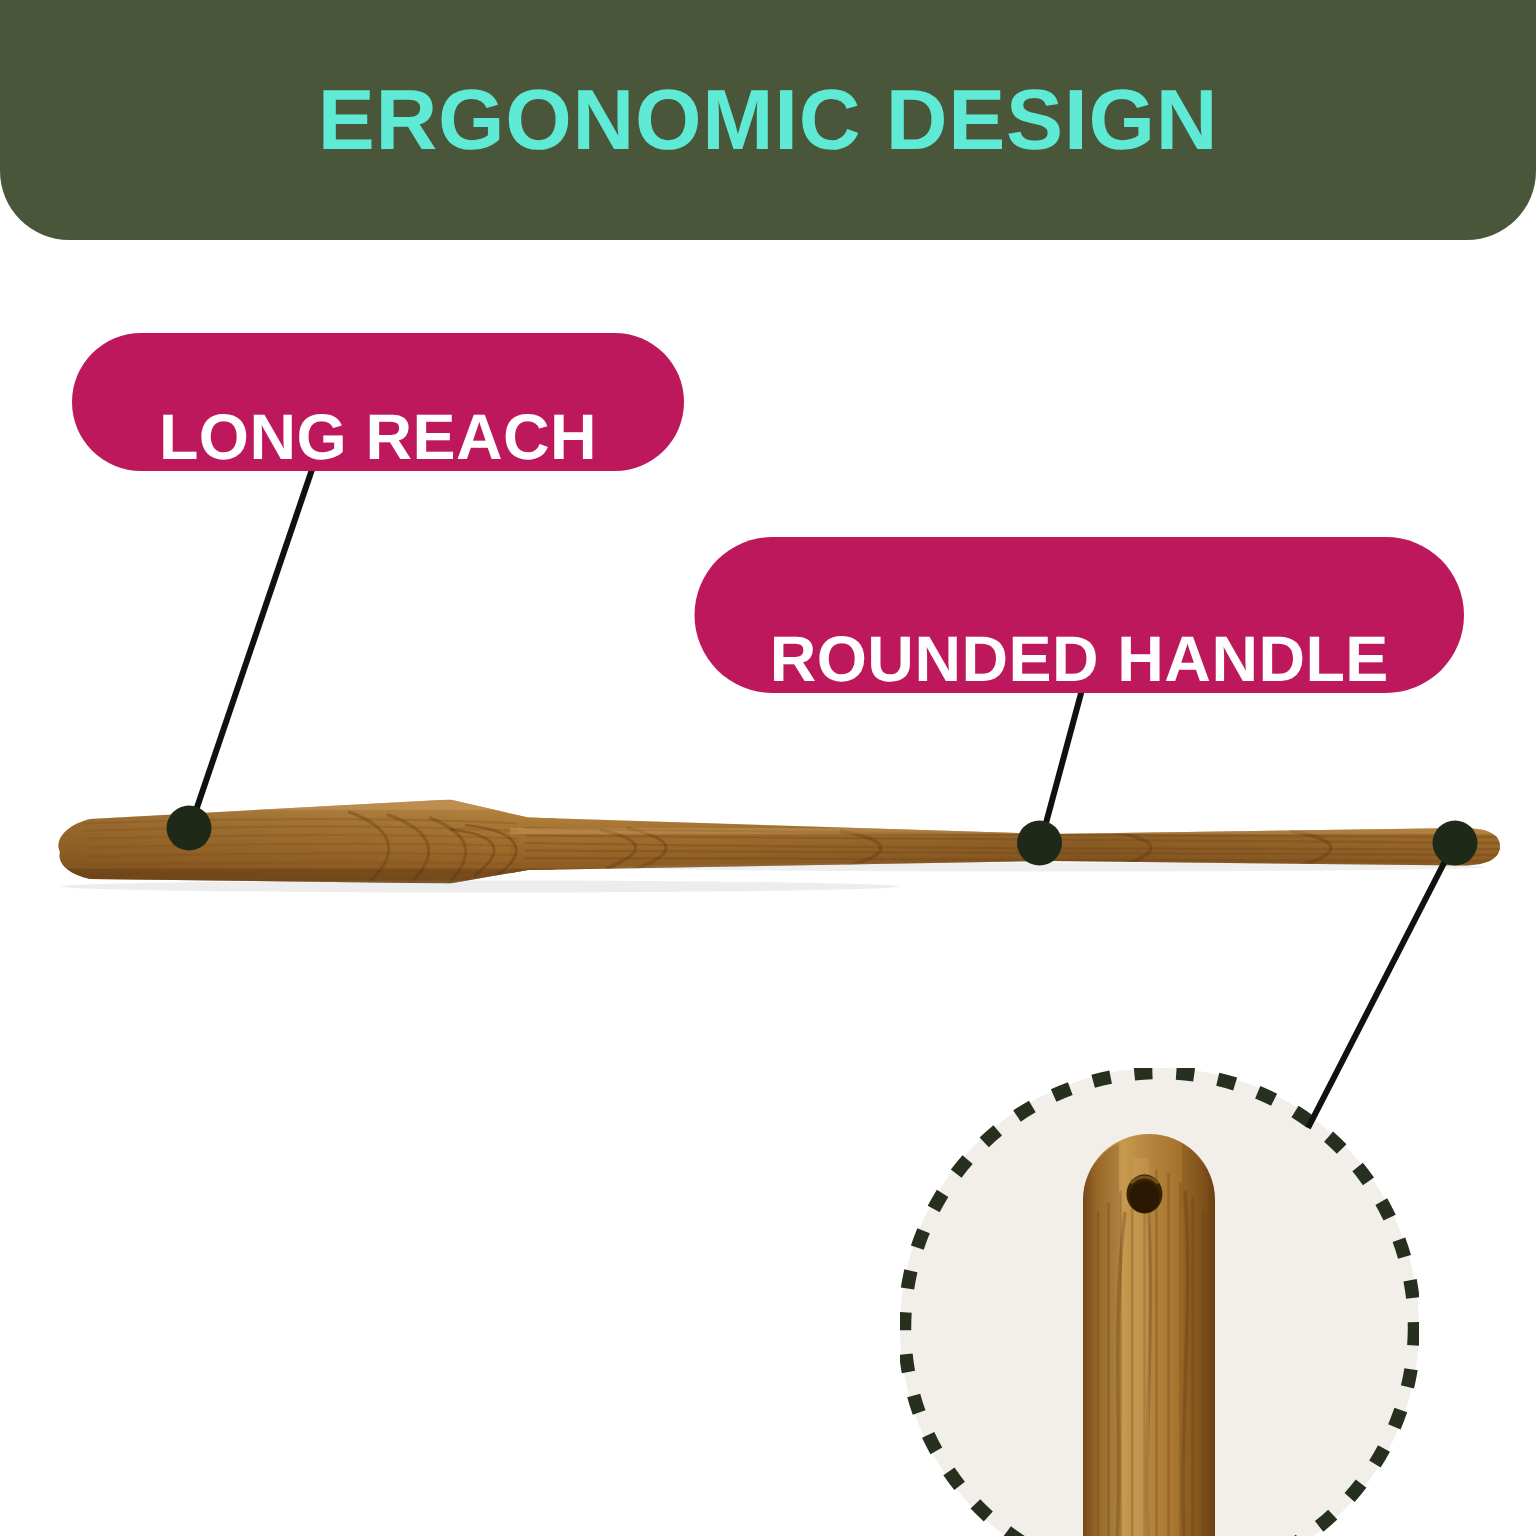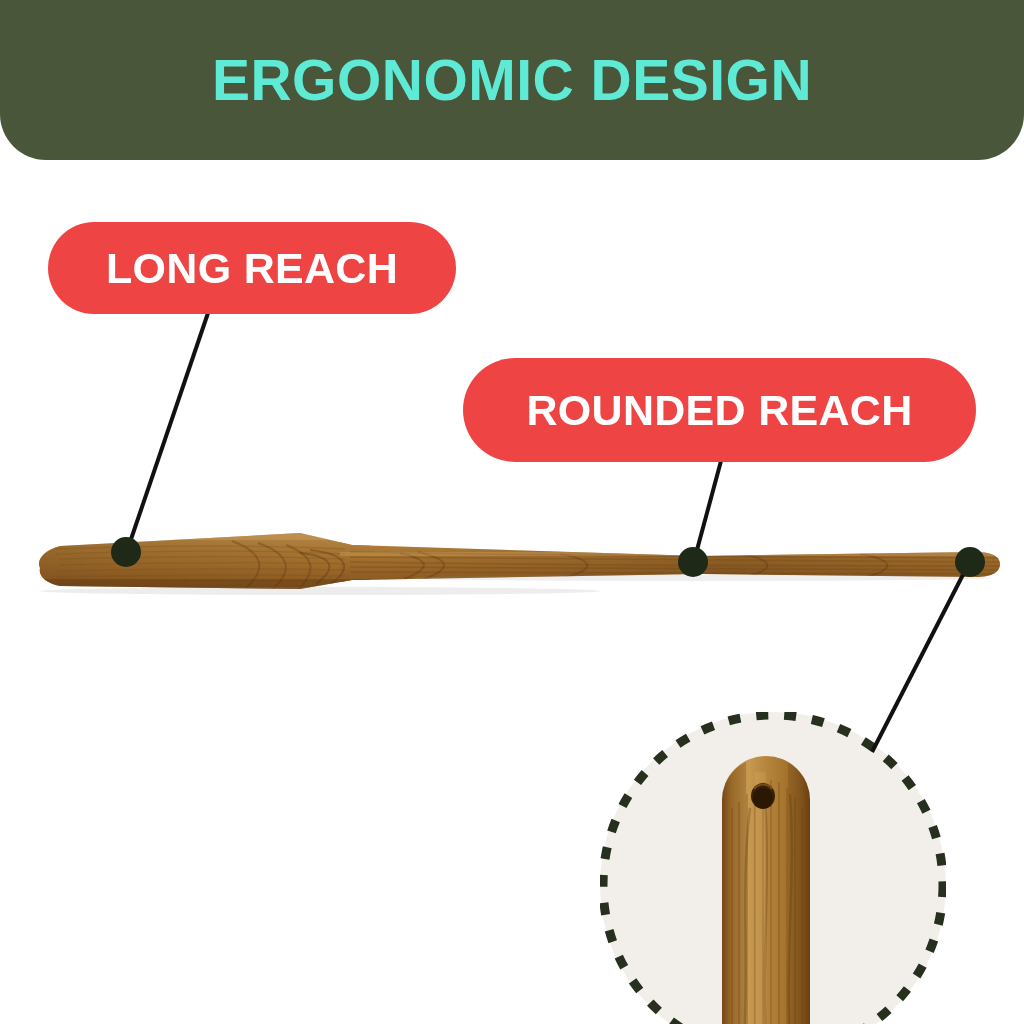--- a/index.html
+++ b/index.html
@@ -38,24 +38,24 @@
     font-weight: bold;
     letter-spacing: 0.5px;
     line-height: 1;
     padding-top: 6px;
     white-space: nowrap;
   }
 
   
   .badge {
     position: absolute;
-    background: #ef4444;
+    background: #be185d;
     border-radius: 999px;
     display: flex;
-    align-items: center;
+    align-items: flex-end;
     justify-content: center;
     box-sizing: border-box;
     z-index: 6;
   }
   .badge-label {
     color: #ffffff;
     font-weight: bold;
     font-size: 43px;
     line-height: 1;
     white-space: nowrap;
@@ -273,17 +273,17 @@
 
   <div class="header-banner">
     <div class="header-title">ERGONOMIC DESIGN</div>
   </div>
 
   <div class="badge" id="badge-long-reach">
     <span class="badge-label">LONG REACH</span>
   </div>
 
   <div class="badge" id="badge-rounded-handle">
-    <span class="badge-label">ROUNDED REACH</span>
+    <span class="badge-label">ROUNDED HANDLE</span>
   </div>
 
 
 </div>
 
 </body></html>

